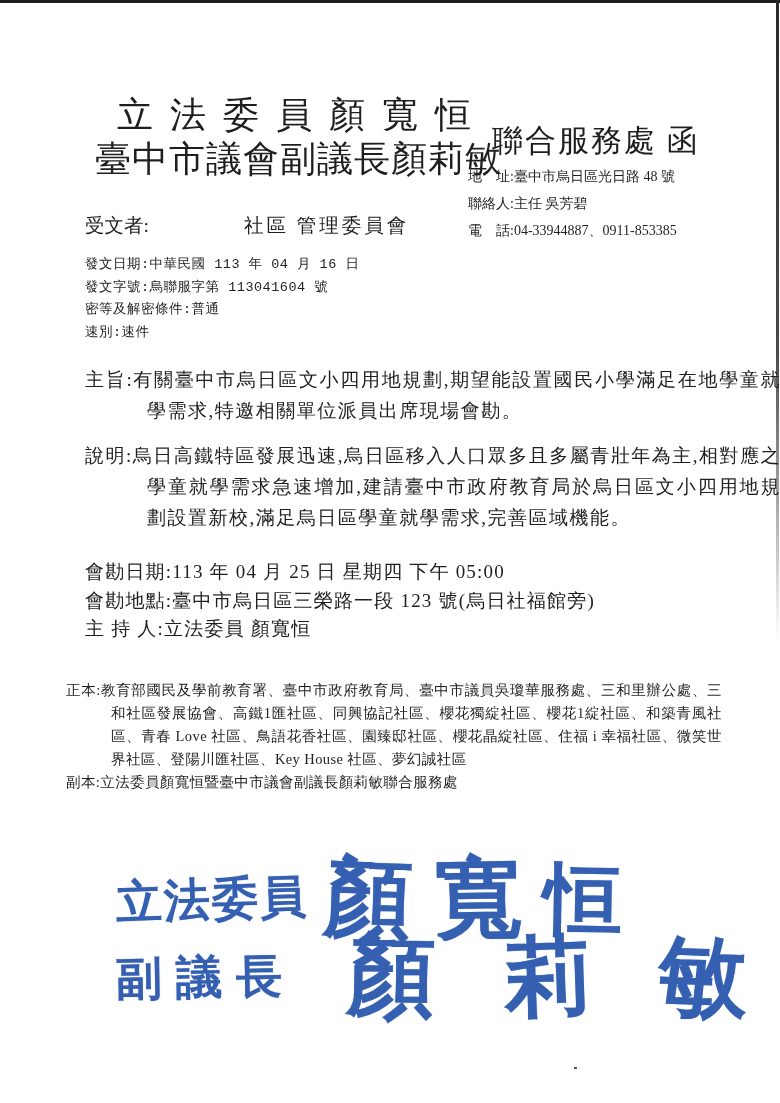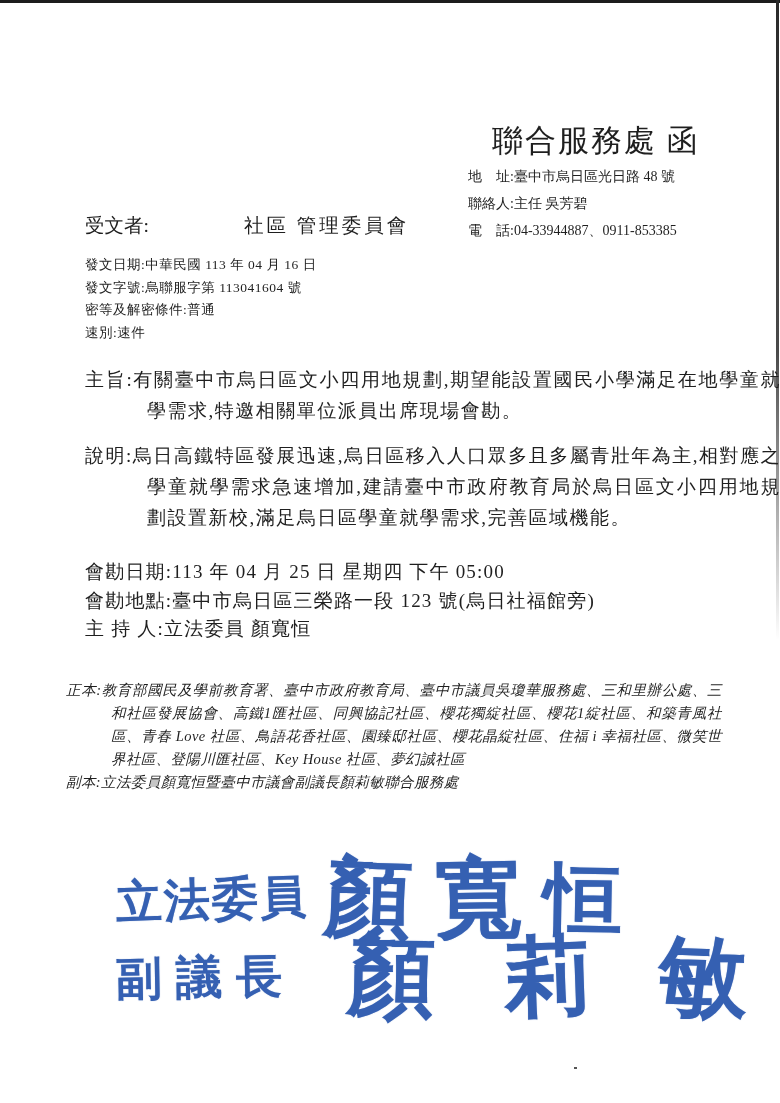--- a/index.html
+++ b/index.html
@@ -22,38 +22,38 @@
   .title-line1{font-size:36px;letter-spacing:17px;line-height:44px;margin-left:22px;}
   .title-line2{font-size:36px;letter-spacing:1px;line-height:44px;}
   .office-title{position:absolute;left:492px;top:120px;font-size:31px;letter-spacing:2px;white-space:nowrap;}
   .contact{position:absolute;left:468px;top:163px;font-size:14px;line-height:27px;white-space:nowrap;}
 
   
   .recipient{position:absolute;left:85px;top:212px;font-size:19.5px;white-space:nowrap;}
   .recipient .value{margin-left:95px;letter-spacing:3px;}
 
   
-  .meta{position:absolute;left:85px;top:254px;font-size:13.5px;line-height:22.6px;white-space:nowrap;letter-spacing:0.5px;}
+  .meta{position:absolute;left:85px;top:254px;font-size:13.5px;line-height:22.6px;white-space:nowrap;letter-spacing:0.5px;font-family:Liberation Mono, monospace;}
 
   
   .para{
     position:absolute;left:85px;width:634px;
     font-size:19px;line-height:31px;letter-spacing:1.5px;
     padding-left:62px;text-indent:-62px;
     text-align:justify;
   }
   .subject{top:364px;}
   .description{top:440px;}
 
   .meeting{position:absolute;left:85px;top:558px;font-size:19px;line-height:28.5px;letter-spacing:1.2px;white-space:nowrap;}
 
   
   .distribution{position:absolute;left:66px;top:679px;width:656px;
     font-size:14.5px;line-height:23px;letter-spacing:0.4px;}
-  .dist-line{padding-left:45px;text-indent:-45px;text-align:justify;font-style:italic;}
+  .dist-line{padding-left:45px;text-indent:-45px;text-align:justify;}
 
   
   .stamp{position:absolute;left:116px;top:850px;width:552px;color:var(--stamp-color,#3560b2);
     font-weight:700;text-shadow:0 0 1px rgba(53,96,178,0.55);}
   .stamp-row{display:flex;align-items:center;white-space:nowrap;}
   .stamp-row2{margin-top:-22px;gap:41px;}
   .stamp-title{font-size:46px;letter-spacing:2px;transform:rotate(-2deg);}
   .stamp-title2{letter-spacing:14px;transform:rotate(-1deg);}
   .stamp-char{font-size:88px;line-height:100px;margin-left:22px;}
   .stamp-row1 .stamp-char:nth-child(2){margin-left:16px;transform:rotate(2deg);}
@@ -65,20 +65,24 @@
 </style>
 </head>
 <body>
 
 <div class="page">
 
   <div class="scan-top"></div>
   <div class="scan-right"></div>
   <div class="scan-speck"></div>
 
+  <div class="title-block">
+    <div class="title-line1">立法委員顏寬恒</div>
+    <div class="title-line2">臺中市議會副議長顏莉敏</div>
+  </div>
 
   <div class="office-title">聯合服務處 函</div>
 
   <div class="contact">
     <div>地　址:臺中市烏日區光日路 48 號</div>
     <div>聯絡人:主任 吳芳碧</div>
     <div>電　話:04-33944887、0911-853385</div>
   </div>
 
   <div class="recipient">

